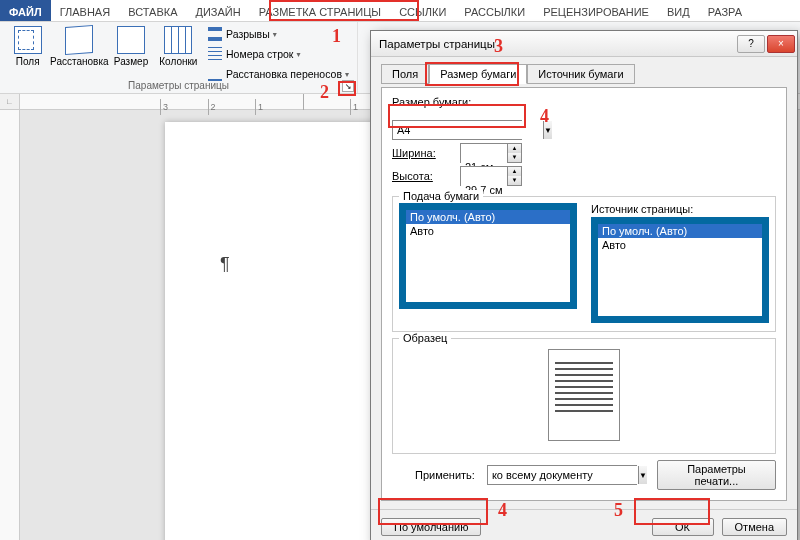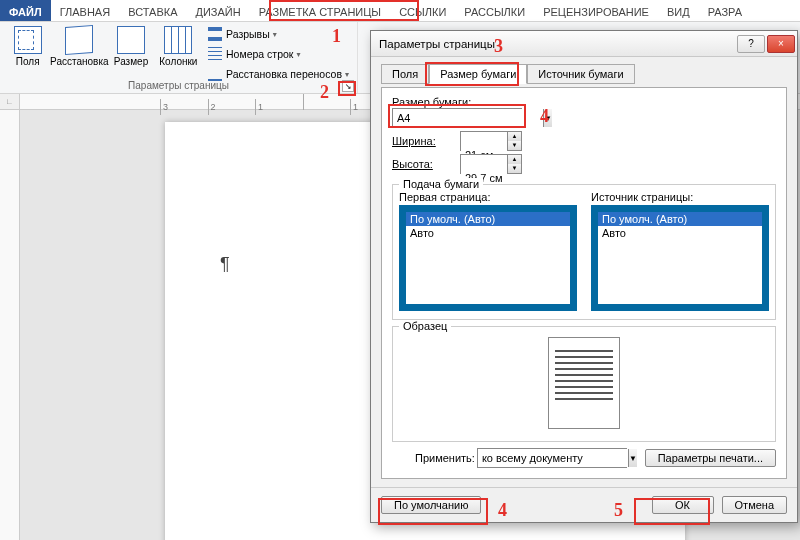--- a/index.html
+++ b/index.html
@@ -72,21 +72,21 @@
   .spin .sbtns{display:flex;flex-direction:column;width:14px;}
   .spin .sbtns div{height:9px;border-left:1px solid #888;background:linear-gradient(#f6f6f6,#dcdcdc);font-size:6px;text-align:center;line-height:9px;cursor:pointer;}
   .two-list{display:flex;gap:14px;}
   .two-list .col{flex:1;display:flex;flex-direction:column;}
   .two-list .col span{font-size:11px;margin-bottom:2px;}
   .listbox{border:7px solid #0369a1;background:#fff;height:106px;overflow:auto;}
   .listbox .opt{padding:1px 4px;font-size:11px;cursor:pointer;}
   .listbox .opt.sel{background:#2b6fc7;color:#fff;}
   .sample-pg{margin:4px auto;width:72px;height:92px;border:1px solid #888;background:#fff;padding:8px 6px;}
   .sample-pg div{height:2px;background:#555;margin:4px 0;}
-  .bottom-row{display:flex;align-items:center;gap:0;margin-top:6px;padding-left:23px;}
+  .bottom-row{display:flex;align-items:center;gap:10px;margin-top:6px;padding-left:23px;}
   .bottom-row label{margin-right:2px;}
   .btn{padding:2px 12px;border:1px solid #888;background:linear-gradient(#fafafa,#e4e4e4);font-size:11px;cursor:pointer;border-radius:2px;}
   .dlg-foot{display:flex;align-items:center;padding:8px 10px;gap:8px;border-top:1px solid #ccc;background:#f0f0f0;}
   .dlg-foot .spacer{flex:1;}
 </style>
 </head>
 <body>
 
 <div class="tabstrip">
   <div class="tab file">ФАЙЛ</div>
@@ -167,21 +167,21 @@
   </div>
   <div class="dlg-body">
     <div class="tabs2">
       <div class="t2">Поля</div>
       <div class="t2 active">Размер бумаги</div>
       <div class="t2">Источник бумаги</div>
     </div>
     <div class="panel">
 
       <div style="margin-bottom:10px">
-        <div style="margin-bottom:0">Размер бумаги:</div>
+        <div style="margin-bottom:12px">Размер бумаги:</div>
         <div class="combo" style="width:130px">
           <input value="A4" style="">
           <div class="dd">▼</div>
         </div>
         <div class="fld">
           <label>Ширина:</label>
           <div class="spin">
             <input value="21 см" style="">
             <div class="sbtns">
                 <div>▲</div>
@@ -198,21 +198,20 @@
                 <div>▼</div>
               </div>
           </div>
         </div>
       </div>
 
       <div class="fs">
         <span class="leg">Подача бумаги</span>
         <div class="two-list">
           <div class="col">
-            <span>Первая страница:</span>
             <div class="listbox">
               <div class="opt sel">По умолч. (Авто)</div>
               <div class="opt">Авто</div>
             </div>
           </div>
           <div class="col">
             <span>Источник страницы:</span>
             <div class="listbox">
               <div class="opt sel">По умолч. (Авто)</div>
               <div class="opt">Авто</div>

